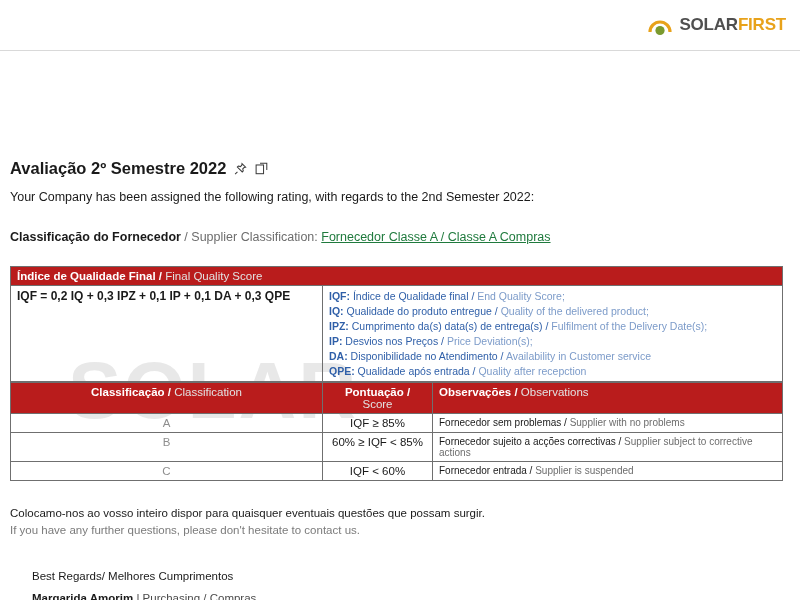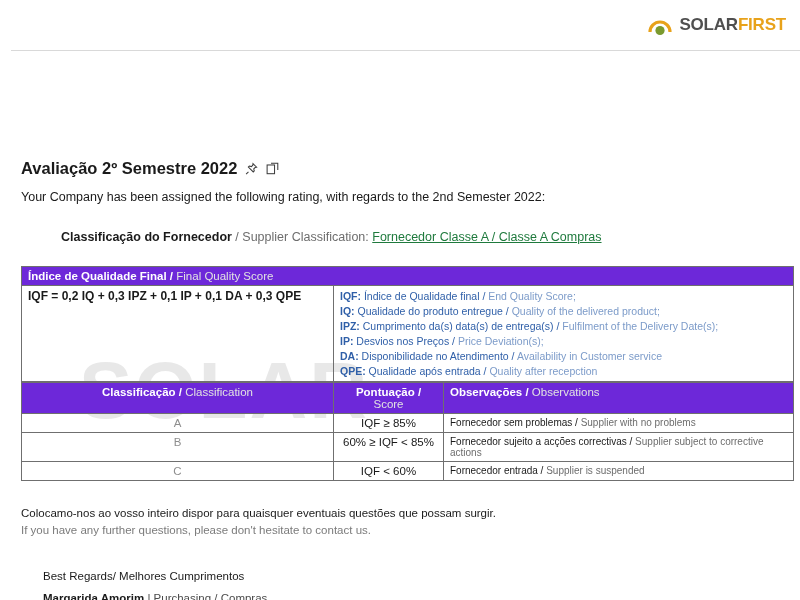--- a/index.html
+++ b/index.html
@@ -13,21 +13,20 @@
     font-family: "Liberation Sans", sans-serif;
     color: #1a1a1a;
     position: relative;
     overflow: hidden;
   }
   .page {
     position: relative;
     width: 800px;
     height: 600px;
     box-sizing: border-box;
-    padding-left: 11px;
   }
 
   
   .brand-bar {
     height: 50px;
     position: relative;
   }
   .brand {
     position: absolute;
     right: 14px;
@@ -82,21 +81,21 @@
   .intro {
     font-size: 12.5px;
     margin: 12px 0 0 2px;
     color: #1a1a1a;
   }
 
   .class-line {
     font-size: 12.5px;
     margin: 26px 0 0 2px;
   }
-  .class-line .pt { font-weight: bold; color: #1a1a1a; margin-left: 40px; }
+  .class-line .pt { font-weight: bold; color: #1a1a1a; }
   .class-line .en { color: #6d6d6d; }
   .class-line .value {
     color: #1f7a3d;
     text-decoration: underline;
     font-weight: normal;
   }
 
   
   .tbl {
     margin: 22px 0 0 2px;
@@ -104,21 +103,21 @@
     border-collapse: collapse;
     table-layout: fixed;
     font-size: 11.5px;
   }
   .tbl td, .tbl th {
     border: 1px solid #6f6f6f;
     padding: 3px 6px;
     vertical-align: top;
   }
   .hdr-band {
-    background: #6d28d9;
+    background: #b91c1c;
     color: #ffffff;
     font-weight: bold;
     font-size: 11.5px;
     padding: 4px 8px;
     text-align: center;
   }
   .hdr-band.left { text-align: left; }
   .hdr-band .en {
     font-weight: normal;
     color: #e2e2e2;

